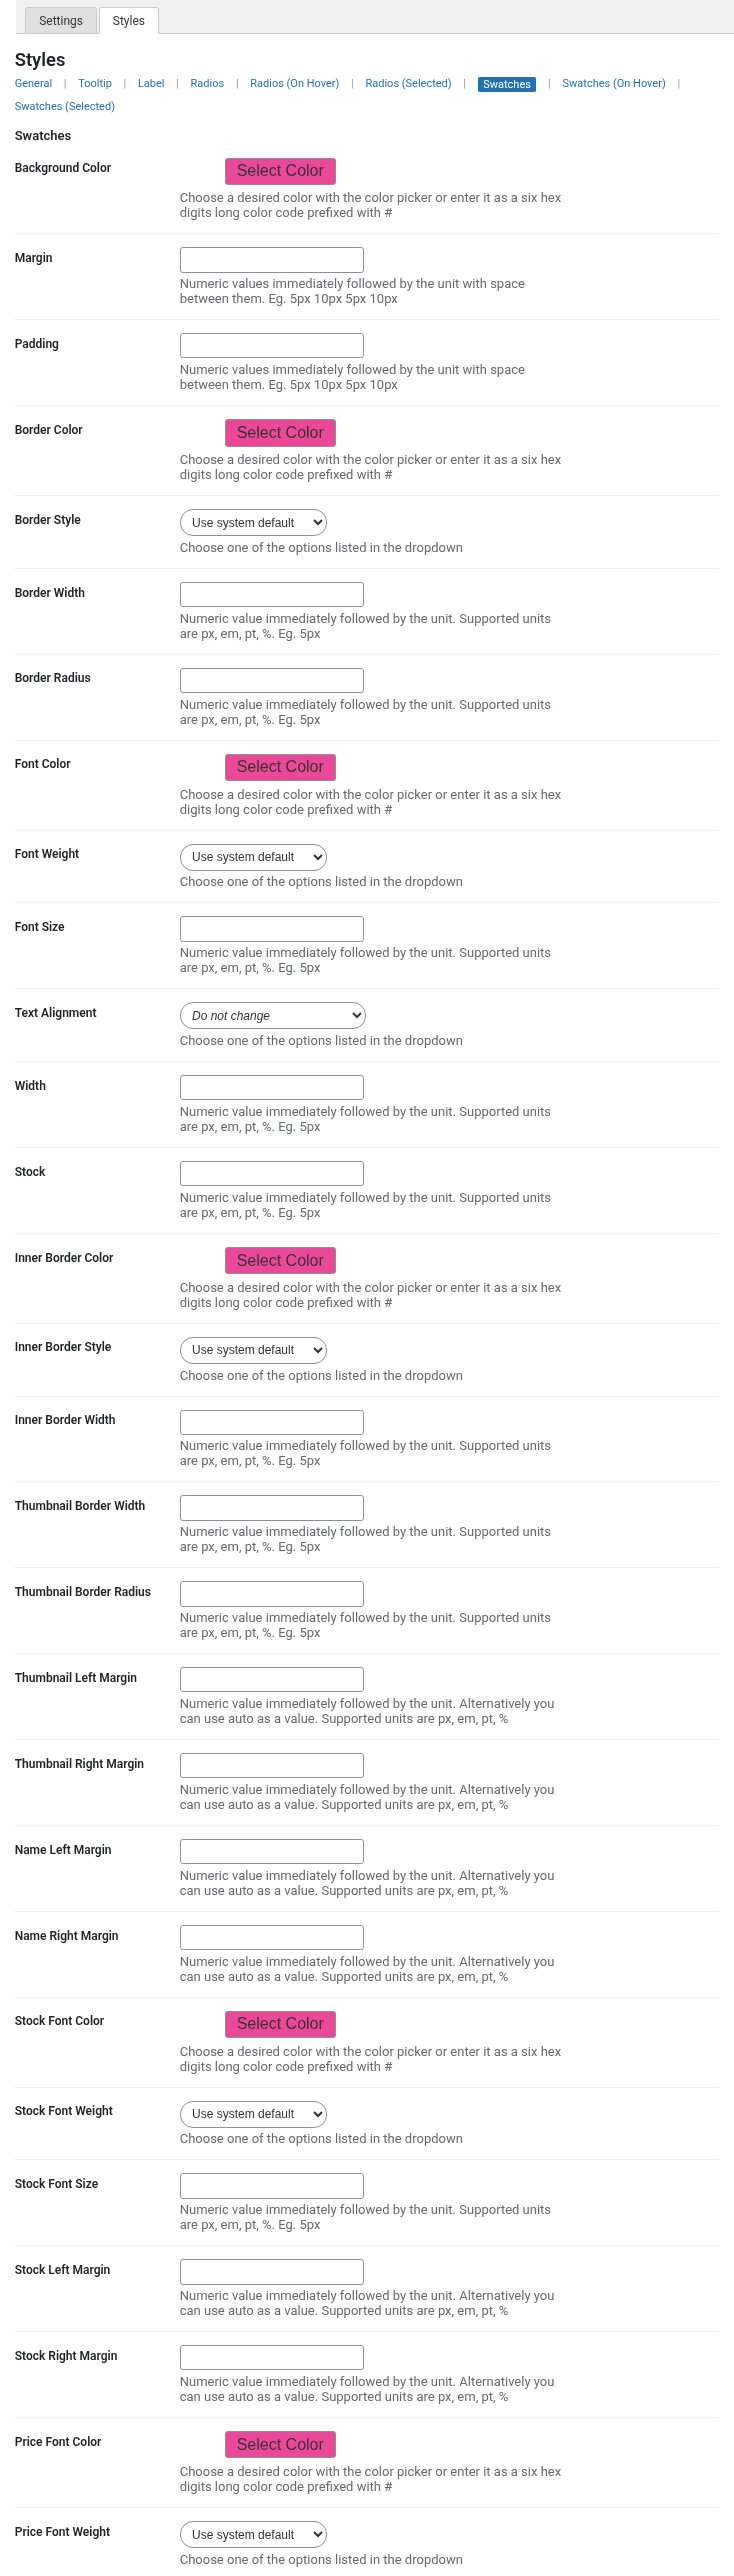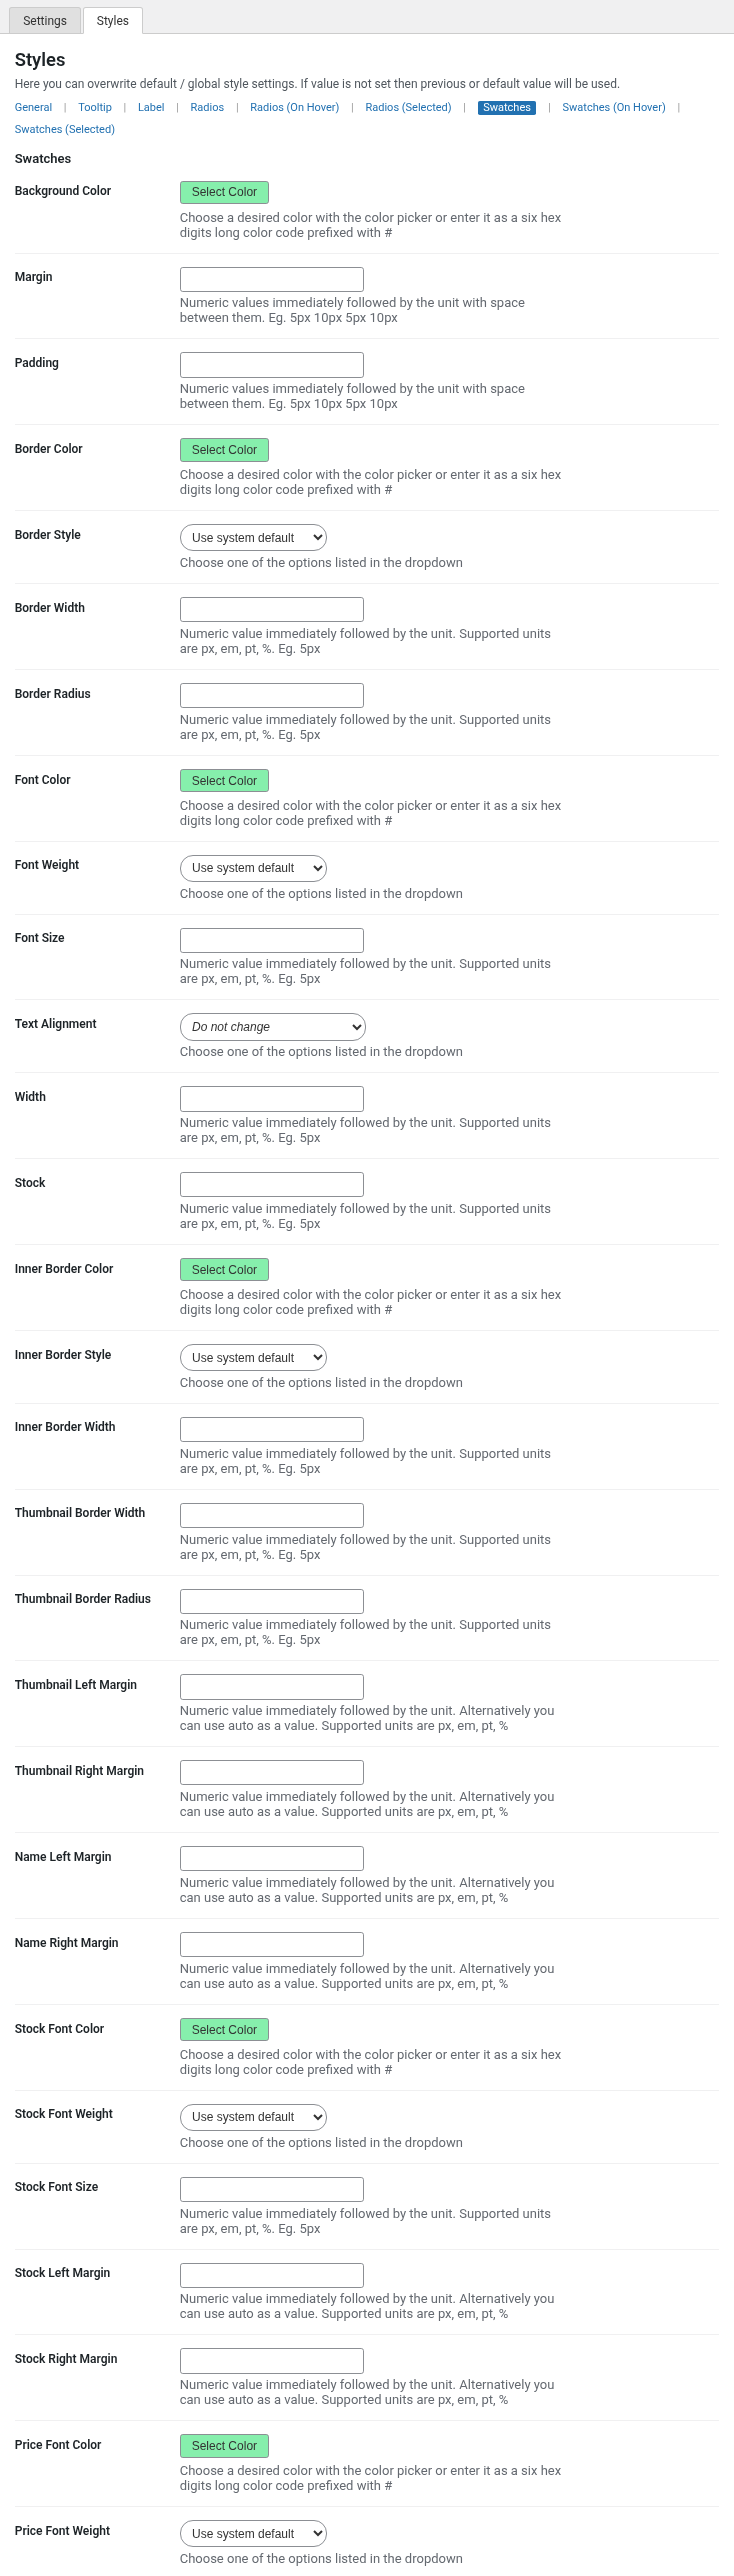--- a/index.html
+++ b/index.html
@@ -15,20 +15,21 @@
       margin: 0 auto;
       padding: 0 0 37px 0;
     }
     
     .tabs-bar {
       display: flex;
       border-bottom: 0.9px solid #ccc;
       background: #f0f0f1;
       padding: 7.3px 9.2px 0 9.2px;
       gap: 1.8px;
+      margin-left: 16px;
     }
     .tab {
       padding: 5.5px 13px;
       border: 0.9px solid #ccc;
       border-bottom: none;
       background: #e0e0e0;
       cursor: pointer;
       font-size: 12px;
       border-radius: 2.8px 2.8px 0 0;
     }
@@ -128,43 +129,43 @@
     }
     .form-help {
       font-size: 13px;
       color: #646970;
       margin-top: 1.8px;
       max-width: 385px;
     }
     .color-btn {
       display: inline-block;
       padding: 3.7px 11px;
-      background: #86efac;
+      background: #ec4899;
       border: 0.9px solid #8c8f94;
       border-radius: 2.8px;
-      font-size: 12px;
+      font-size: 16px;
       cursor: pointer;
       margin-bottom: 3.7px;
       color: #333;
+      margin-left: 45px;
     }
   </style>
 </head>
 <body>
 
 <div class="page-wrap">
 
   <div class="tabs-bar">
     <div class="tab">Settings</div>
     <div class="tab active">Styles</div>
   </div>
 
   <div class="content">
 
     <div class="page-title">Styles</div>
-    <div class="page-description">Here you can overwrite default / global style settings. If value is not set then previous or default value will be used.</div>
 
     <div class="breadcrumb">
       <a href="#">General</a>
       <span class="sep"> | </span>
       <a href="#">Tooltip</a>
       <span class="sep"> | </span>
       <a href="#">Label</a>
       <span class="sep"> | </span>
       <a href="#">Radios</a>
       <span class="sep"> | </span>

